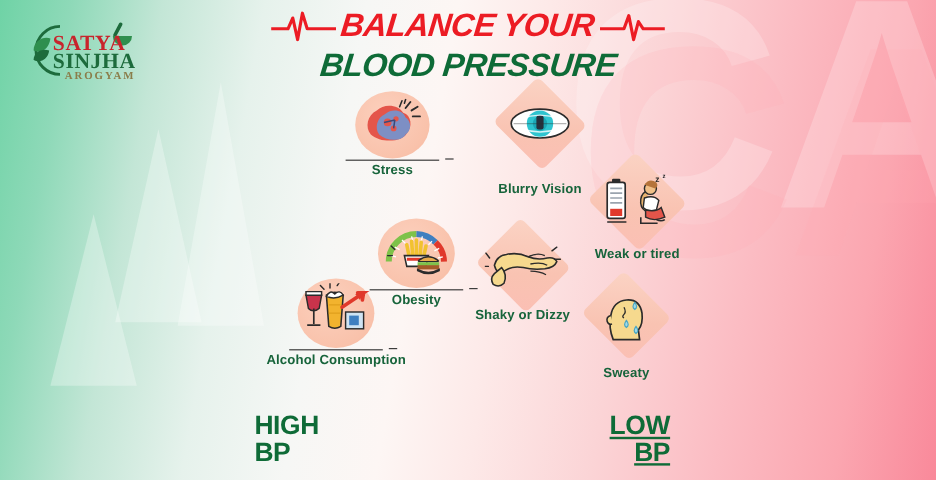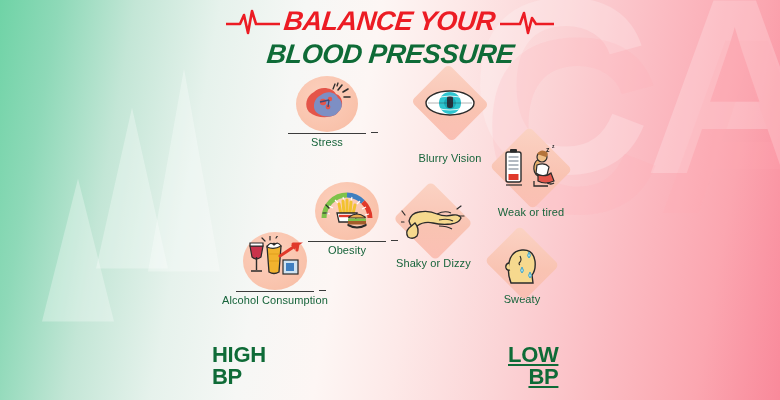--- a/index.html
+++ b/index.html
@@ -75,21 +75,21 @@
   .badge .art { position:relative; z-index:2; }
   .rule {
     width:78px; height:0; border-top:1.6px solid #3c3c3c; margin-top:1px;
     position:relative;
   }
   .rule:after {
     content:""; position:absolute; right:-12px; top:-1.6px;
     width:7px; border-top:1.6px solid #3c3c3c;
   }
   .cap {
-    margin-top:3px; font-size:11px; font-weight:normal; color:#17643b;
+    margin-top:3px; font-size:11px; font-weight:bold; color:#17643b;
     text-align:center; line-height:1.08; letter-spacing:.1px;
   }
 
   
   .bp {
     position:absolute; font-size:22px; font-weight:bold; color:#0e6b37;
     line-height:1.02; letter-spacing:-.3px;
   }
   .bp span { display:block; }
   #high-bp { left:212px; top:344px; text-align:left; }
@@ -101,20 +101,37 @@
 <div id="stage">
 
   <div class="wm-layer">
     <div class="tri" style="left:96px; top:58px; transform:scaleY(.62);"></div>
     <div class="tri" style="left:148px; top:40px; transform:scaleY(.78);"></div>
     <div class="tri" style="left:42px;  top:120px; transform:scaleY(.55);"></div>
     <div class="wm" style="left:470px; top:-16px; font-size:250px;">CAUSES</div>
     <div class="wm dark" style="left:482px; top:24px; font-size:250px; opacity:.55;">CAUSES</div>
   </div>
 
+  <div class="logo">
+    <svg width="110" height="60" viewBox="0 0 110 60">
+
+      <path d="M36 10 A20 20 0 1 0 36 50" fill="none" stroke="#1d6b3c" stroke-width="2.4"></path>
+
+      <path d="M14 30 C14 22, 22 18, 28 20 C27 28, 21 33, 14 30 Z" fill="#2f8f4e"></path>
+      <path d="M14 38 C14 31, 21 28, 27 30 C26 37, 20 41, 14 38 Z" fill="#1d6b3c"></path>
+
+      <g transform="translate(80,6)">
+        <rect x="3" y="0" width="3" height="13" rx="1.4" transform="rotate(28 4 6)" fill="#1d6b3c"></rect>
+        <path d="M0 12 h16 a8 8 0 0 1 -16 0 Z" fill="#2f8f4e"></path>
+      </g>
+      <text x="30" y="30" font-family="Liberation Serif, serif" font-size="18" font-weight="bold" fill="#c8242c" letter-spacing="0.5">SATYA</text>
+      <text x="30" y="45" font-family="Liberation Serif, serif" font-size="18" font-weight="bold" fill="#1d6b3c" letter-spacing="0.5">SINJHA</text>
+      <text x="40" y="54" font-family="Liberation Serif, serif" font-size="9" font-weight="bold" fill="#8a7d4a" letter-spacing="1.6">AROGYAM</text>
+    </svg>
+  </div>
 
   <div class="title-wrap">
     <div class="t-row1">
       <svg class="ekg" width="54" height="26" viewBox="0 0 54 26">
         <polyline points="0,15 14,15 18,6 22,24 26,2 30,15 54,15" fill="none" stroke="#ec1c24" stroke-width="2.6" stroke-linejoin="round" stroke-linecap="round"></polyline>
       </svg>
       <div class="t-line1">BALANCE YOUR</div>
       <svg class="ekg" width="54" height="26" viewBox="0 0 54 26">
         <polyline points="0,15 20,15 24,4 28,24 32,9 36,15 54,15" fill="none" stroke="#ec1c24" stroke-width="2.6" stroke-linejoin="round" stroke-linecap="round"></polyline>
       </svg>
@@ -241,21 +258,21 @@
         <path d="M13 44 q-4 -10 -2 -20 q2 -12 13 -13 q11 -1 13 11 q1 9 -3 14 l1 8 Z" fill="#f6d98e" stroke="#2b2b2b" stroke-width="1.4"></path>
         <path d="M11 24 q-4 1 -3 5 q1 3 4 2" fill="#f6d98e" stroke="#2b2b2b" stroke-width="1.3"></path>
         <path d="M22 17 q2 4 0 6 q-2 2 0 3" fill="none" stroke="#2b2b2b" stroke-width="1.1"></path>
         <g fill="#9fd9e8" stroke="#4aa7c4" stroke-width="1">
           <path d="M31 13 q3 4 0 6 q-3 -2 0 -6 Z"></path>
           <path d="M24 28 q3 4 0 6 q-3 -2 0 -6 Z"></path>
           <path d="M32 33 q3 4 0 6 q-3 -2 0 -6 Z"></path>
         </g>
       </svg>
     </div>
-    <div class="cap" style="margin-top:0;">
+    <div class="cap" style="margin-top:12px;">
       <span>Sweaty</span>
     </div>
   </div>
 
   <div class="node" id="n-alcohol" style="left:222px; top:232px;">
     <div class="badge circle" style="width:64px;height:58px;">
       <div class="shape"></div>
       <svg class="art" width="58" height="50" viewBox="0 0 58 50">
 
         <path d="M4 10 h13 l-2 11 q-5 4 -9 0 Z" fill="#c9334b" stroke="#2b2b2b" stroke-width="1.2"></path>

